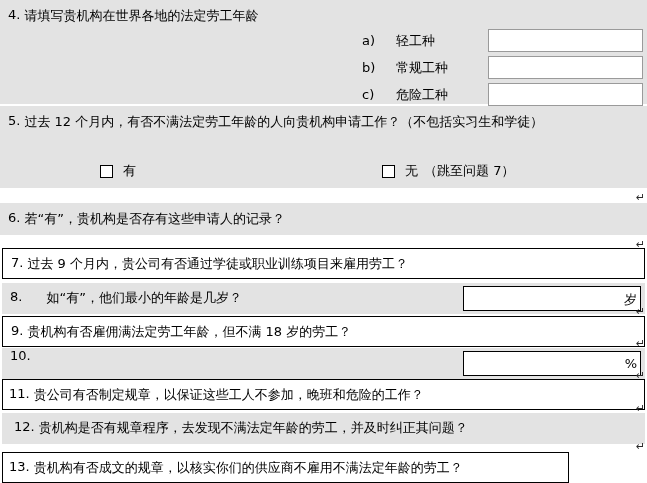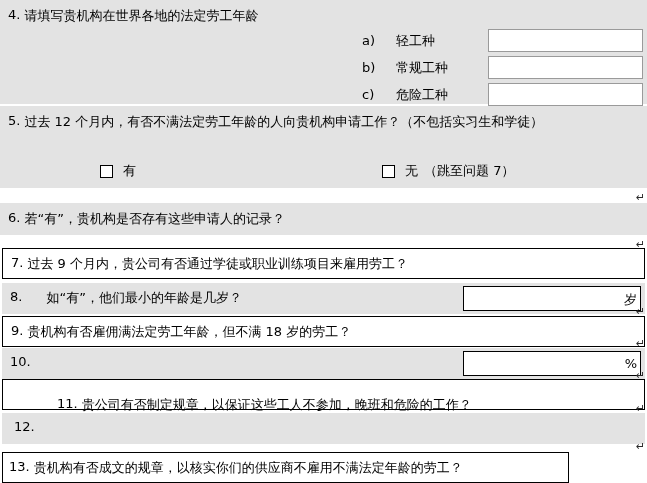--- a/index.html
+++ b/index.html
@@ -173,37 +173,38 @@
   </div>
 
   <div class="block plain bordered" style="left:2px; top:316px; width:643px; height:31px;">
     <div class="qrow" style="padding-top:6px;">
       <span class="qnum">9.</span>
       <span class="qtext">贵机构有否雇佣满法定劳工年龄，但不满 18 岁的劳工？</span>
     </div>
   </div>
 
   <div class="block shaded" style="left:2px; top:348px; width:643px; height:31px;">
-    <div class="qrow" style="padding-top:6px;">
+    <div class="qrow" style="">
       <span class="qnum">10.</span>
     </div>
     <div class="inline-input" style="left:461px; top:3px; width:178px; height:25px;"></div>
     <span class="unit" style="top:8px; right:8px;">%</span>
   </div>
 
   <div class="block plain bordered" style="left:2px; top:379px; width:643px; height:31px;">
-    <div class="qrow" style="padding-top:16px;margin-left:48px;">
+    <div class="qrow" style="padding-top:6px;">
       <span class="qnum" style="padding-left:6px;">11.</span>
       <span class="qtext">贵公司有否制定规章，以保证这些工人不参加，晚班和危险的工作？</span>
     </div>
   </div>
 
   <div class="block shaded" style="left:2px; top:413px; width:643px; height:31px;">
     <div class="qrow" style="padding-top:6px;">
       <span class="qnum" style="padding-left:12px;">12.</span>
+      <span class="qtext">贵机构是否有规章程序，去发现不满法定年龄的劳工，并及时纠正其问题？</span>
     </div>
   </div>
 
   <div class="block plain bordered" style="left:2px; top:452px; width:567px; height:31px;">
     <div class="qrow" style="padding-top:6px;">
       <span class="qnum" style="padding-left:6px;">13.</span>
       <span class="qtext">贵机构有否成文的规章，以核实你们的供应商不雇用不满法定年龄的劳工？</span>
     </div>
   </div>
 

